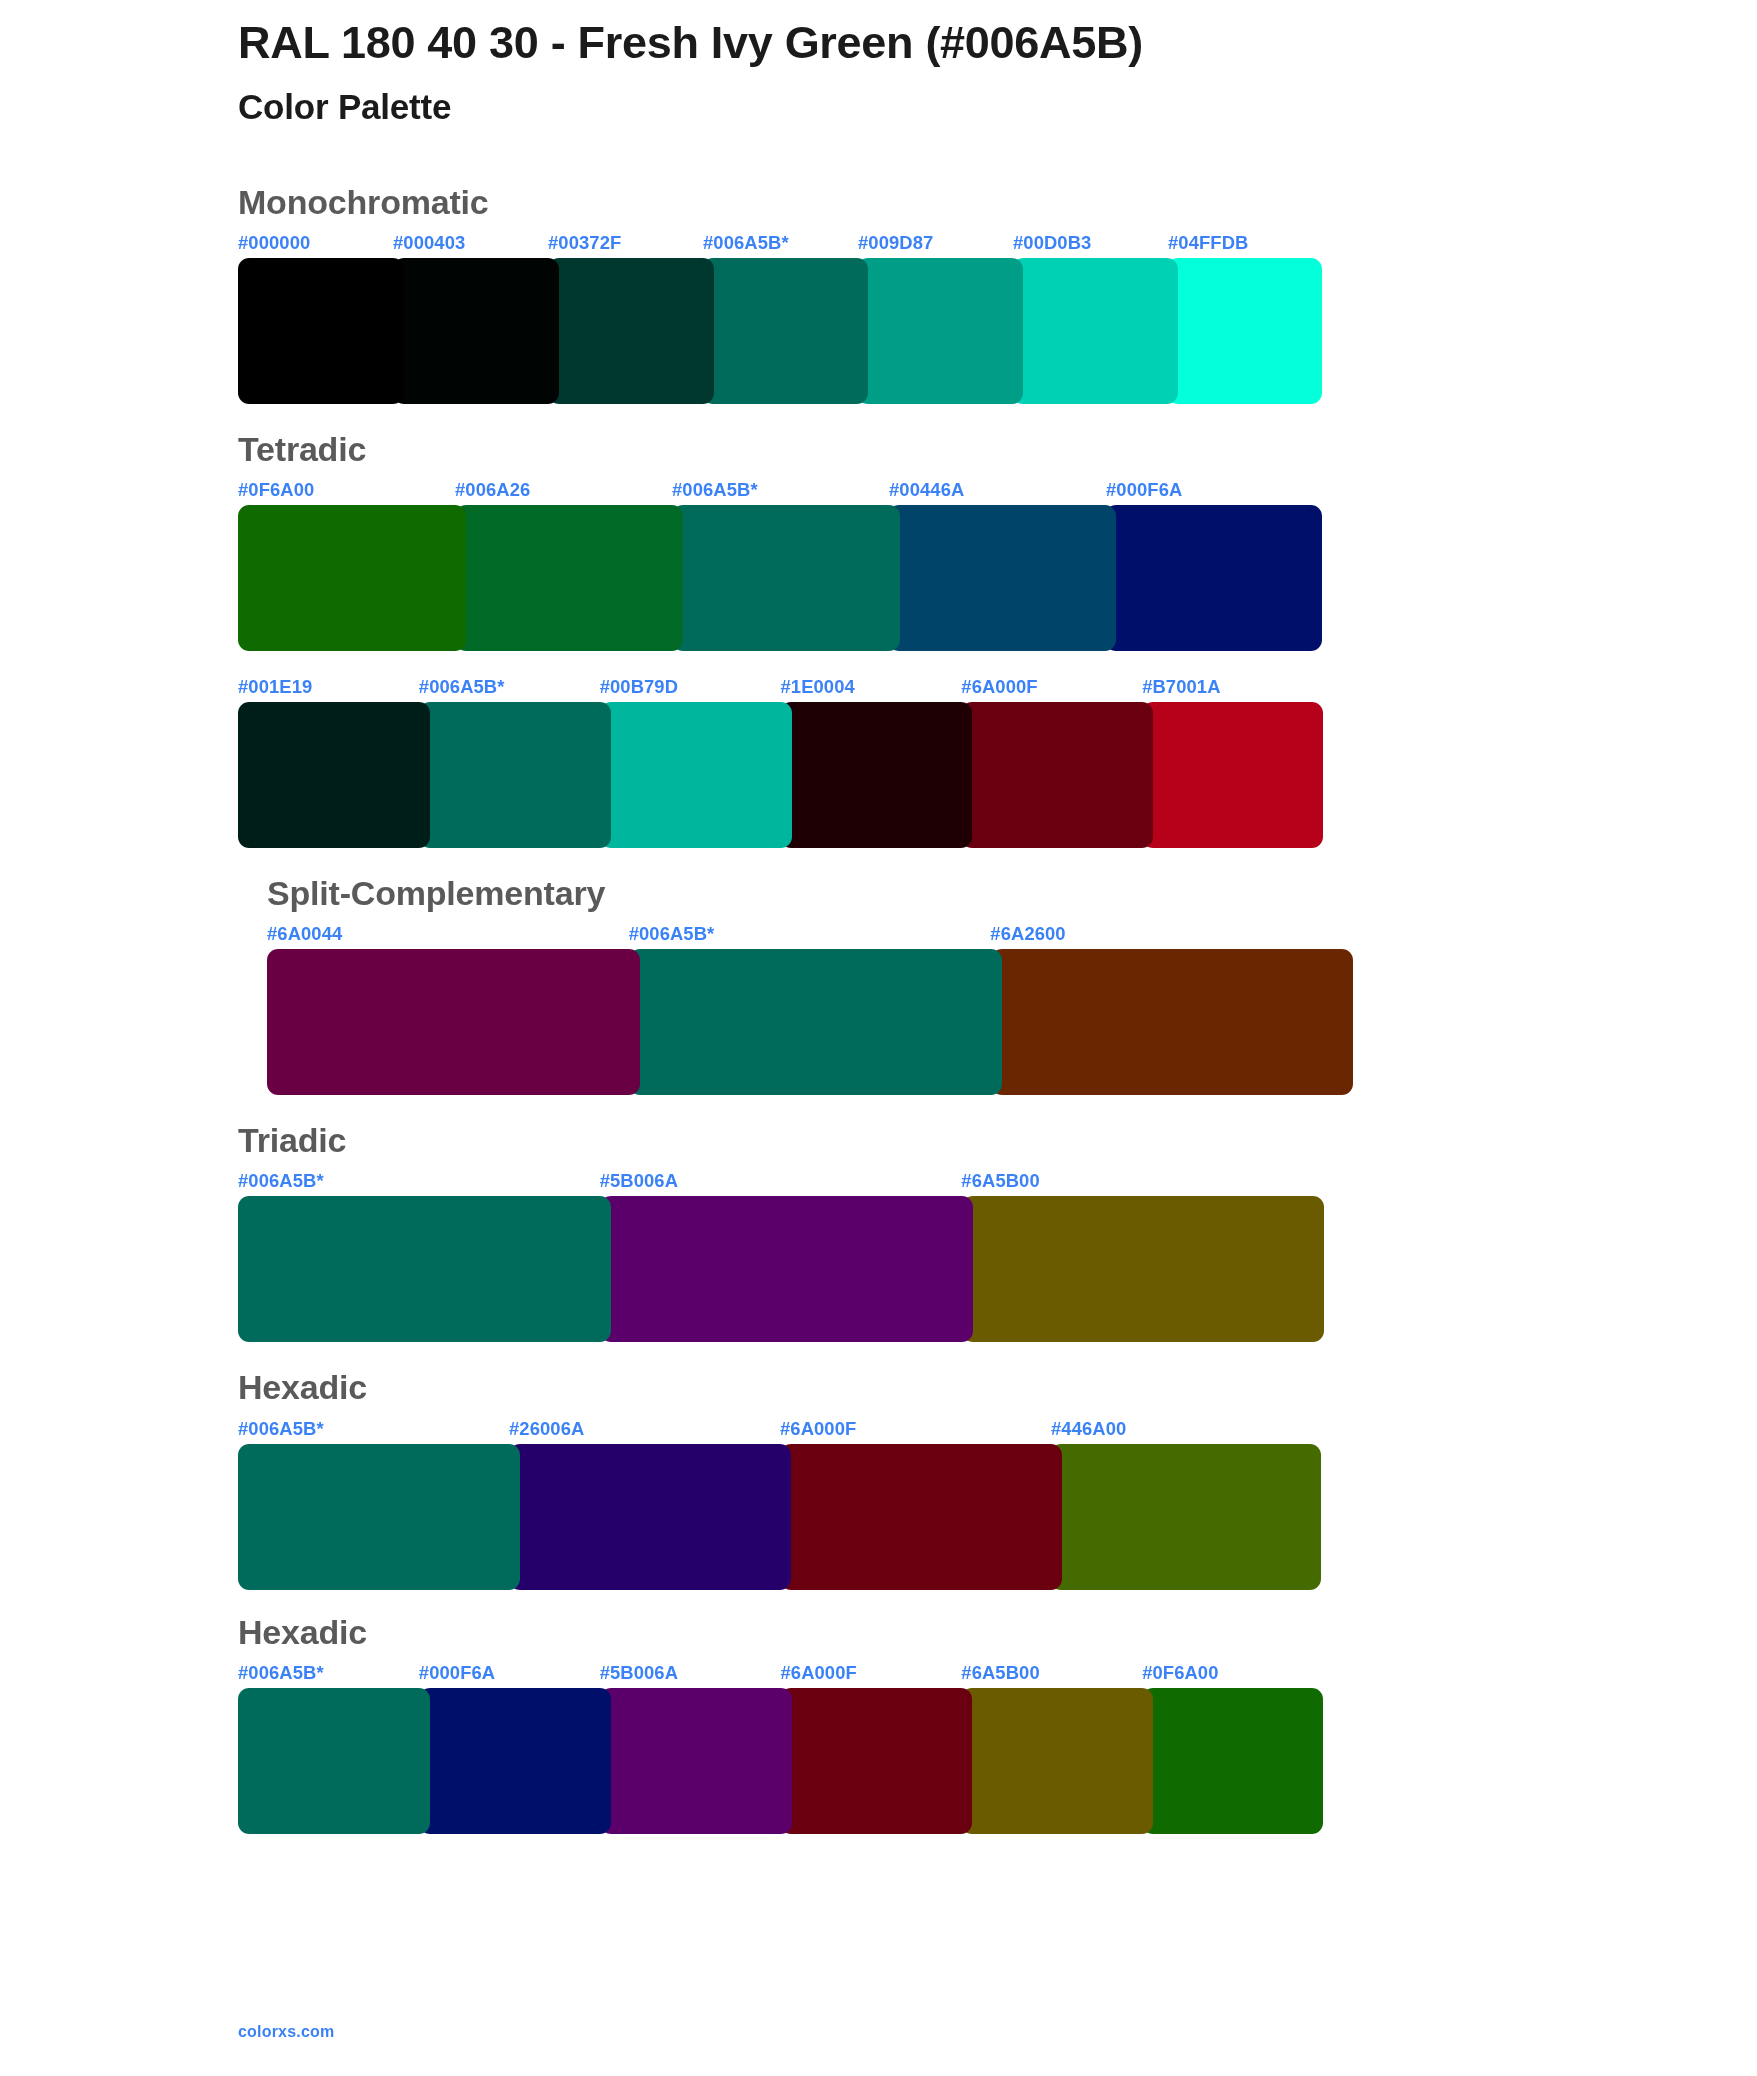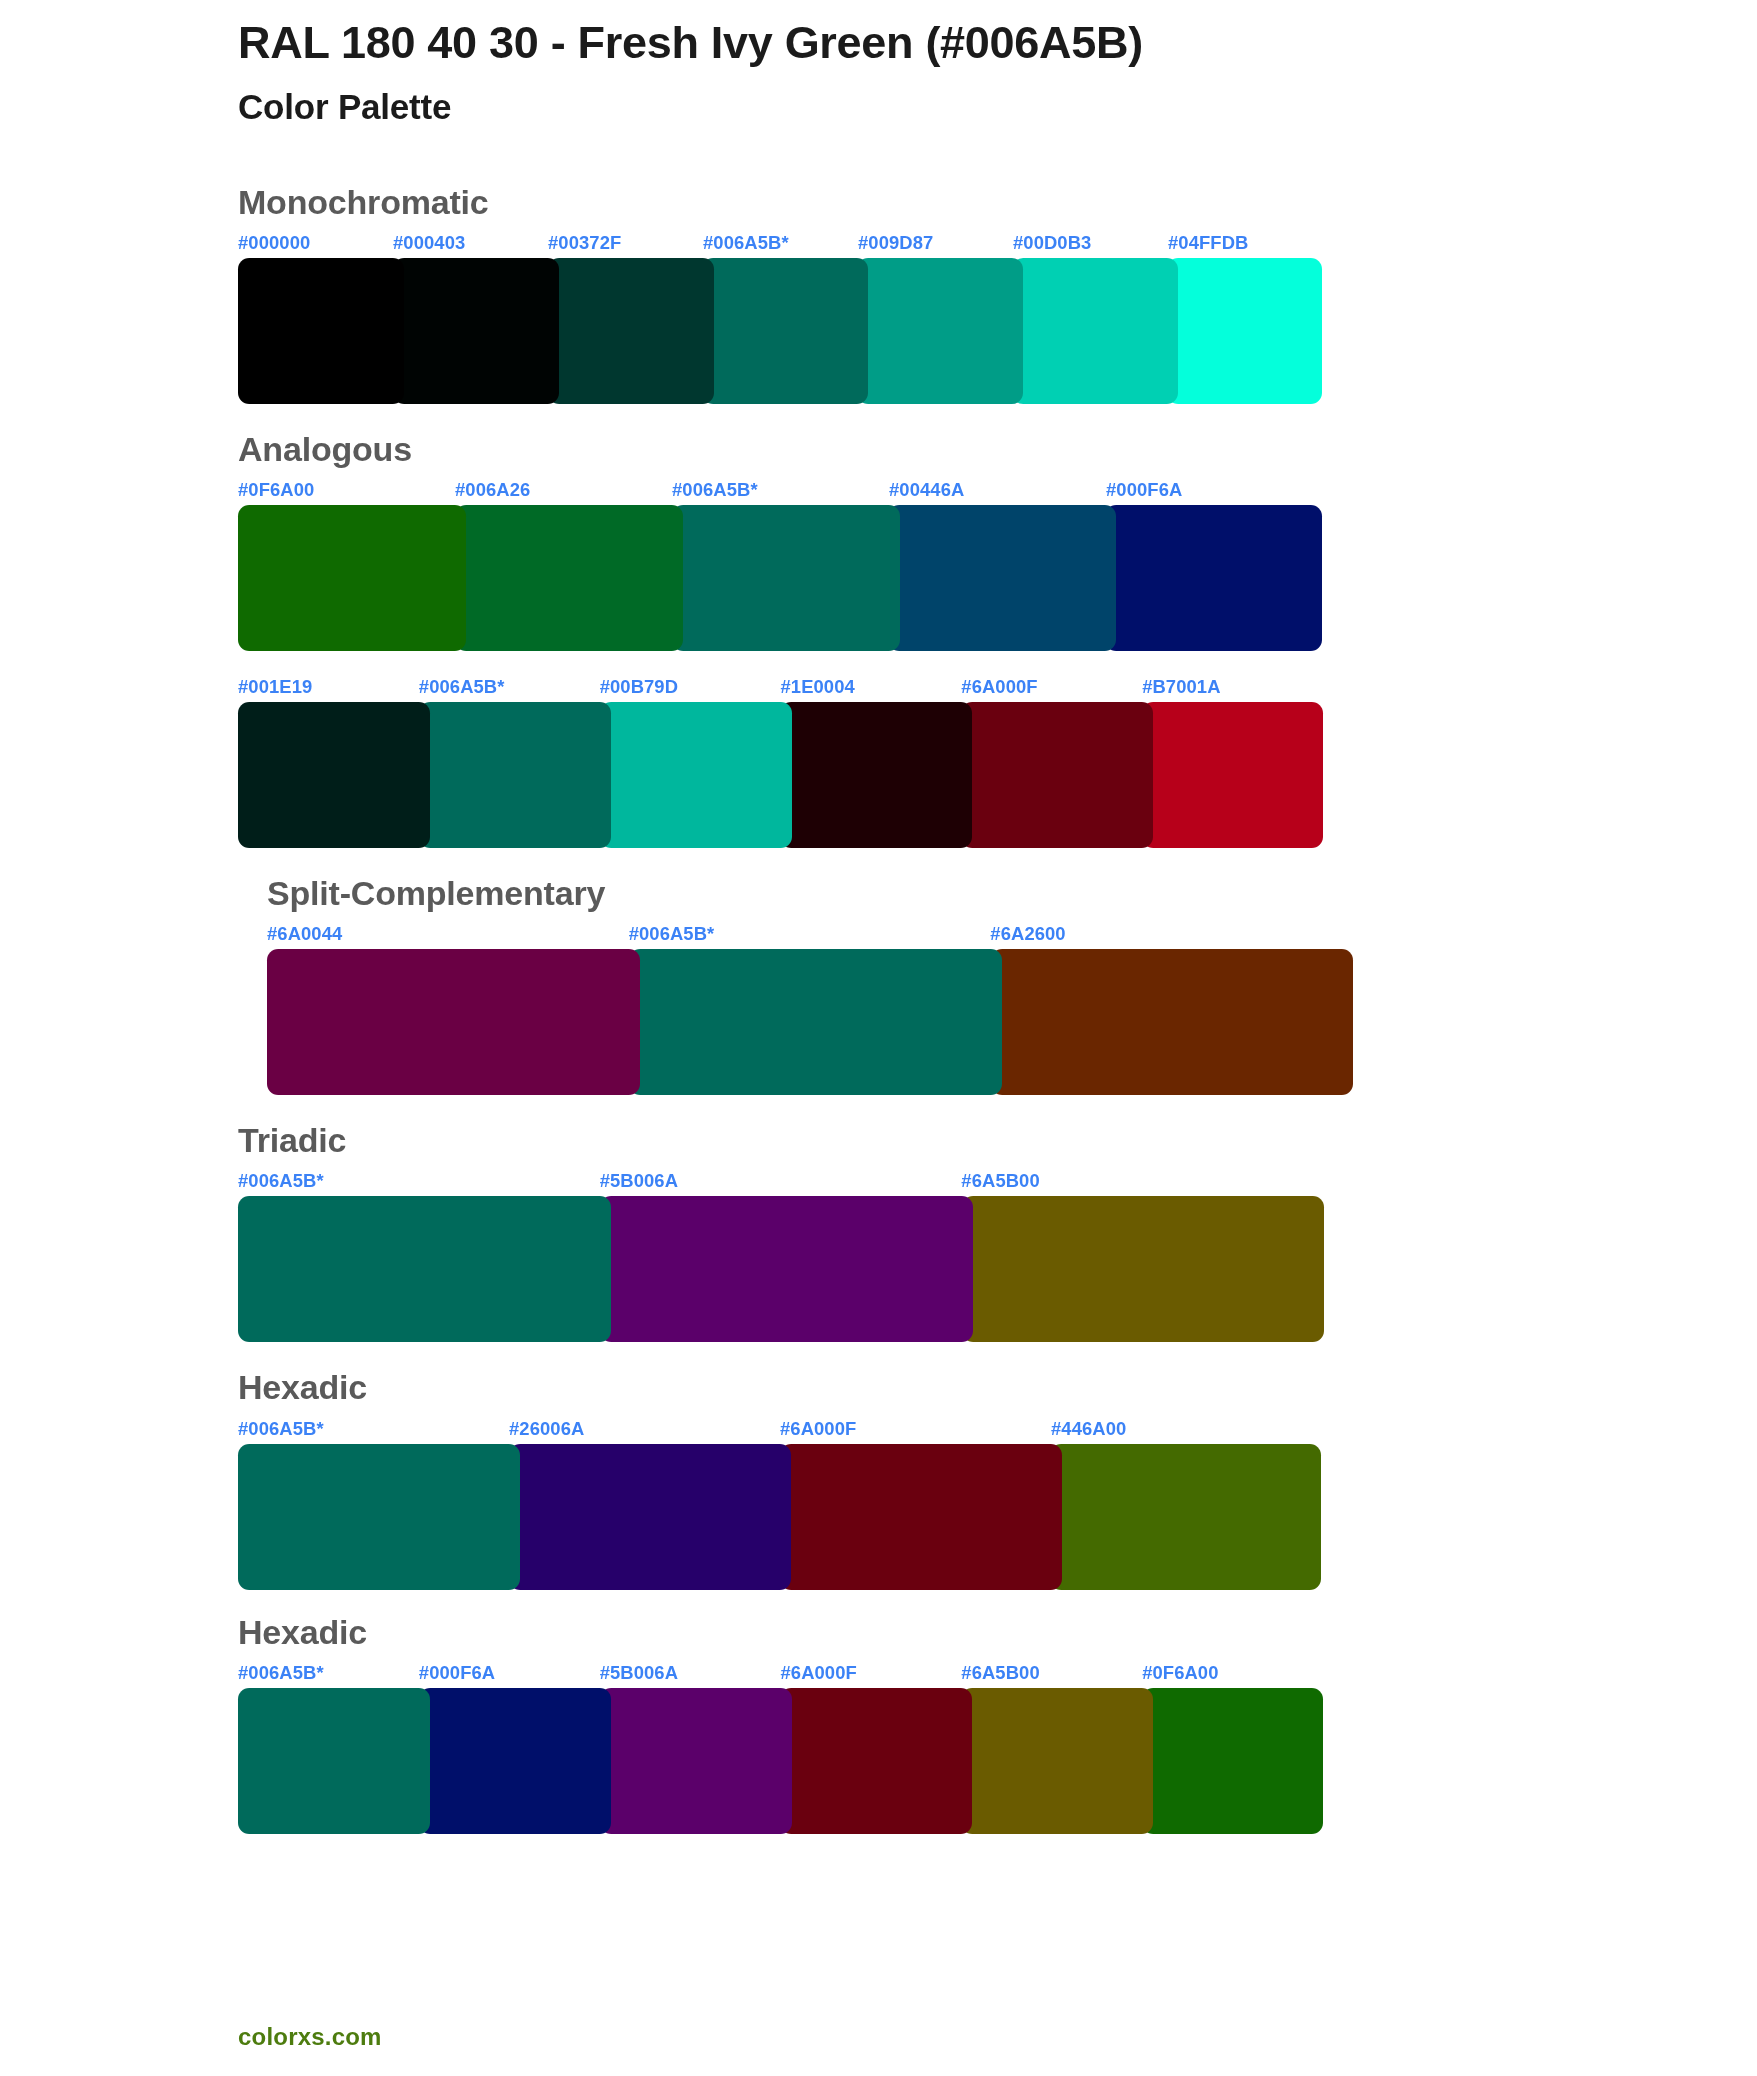--- a/index.html
+++ b/index.html
@@ -102,23 +102,23 @@
   .section.tetradic      { margin-bottom: 24px; }
   .section.hexadic       { margin-bottom: 0; }
 
   
   .footer {
     position: absolute;
     left: 238px;
     top: 2023px;
   }
   .footer-text {
-    font-size: 24px;
-    font-weight: 700;
-    color: #4d7c0f;
+    font-size: 16px;
+    font-weight: 700;
+    color: #3b82f6;
     letter-spacing: 0.2px;
   }
 </style>
 </head>
 <body>
 
 <div class="page">
 
   <div class="header">
     <h1 class="page-title">RAL 180 40 30 - Fresh Ivy Green (#006A5B)</h1>
@@ -141,21 +141,21 @@
           <div class="swatch" title="#000000" style="background: rgb(0, 0, 0); width: 166px; z-index: 7;"></div>
           <div class="swatch" title="#000403" style="background: rgb(0, 4, 3); width: 166px; margin-left: -11.2px; z-index: 6;"></div>
           <div class="swatch" title="#00372F" style="background: rgb(0, 55, 47); width: 166px; margin-left: -11.2px; z-index: 5;"></div>
           <div class="swatch" title="#006A5B*" style="background: rgb(0, 106, 91); width: 166px; margin-left: -11.2px; z-index: 4;"></div>
           <div class="swatch" title="#009D87" style="background: rgb(0, 157, 135); width: 166px; margin-left: -11.2px; z-index: 3;"></div>
           <div class="swatch" title="#00D0B3" style="background: rgb(0, 208, 179); width: 166px; margin-left: -11.2px; z-index: 2;"></div>
           <div class="swatch" title="#04FFDB" style="background: rgb(4, 255, 219); width: 155px; margin-left: -11.2px; z-index: 1;"></div>
         </div>
       </div>
       <div class="section analogous">
-        <h3 class="section-title">Analogous</h3>
+        <h3 class="section-title">Tetradic</h3>
         <div class="labels-row">
           <div class="swatch-label" style="width: 217px;">#0F6A00</div>
           <div class="swatch-label" style="width: 217px;">#006A26</div>
           <div class="swatch-label" style="width: 217px;">#006A5B*</div>
           <div class="swatch-label" style="width: 217px;">#00446A</div>
           <div class="swatch-label" style="width: 217px;">#000F6A</div>
         </div>
         <div class="swatches-row">
           <div class="swatch" title="#0F6A00" style="background: rgb(15, 106, 0); width: 228px; z-index: 5;"></div>
           <div class="swatch" title="#006A26" style="background: rgb(0, 106, 38); width: 228px; margin-left: -11.2px; z-index: 4;"></div>

